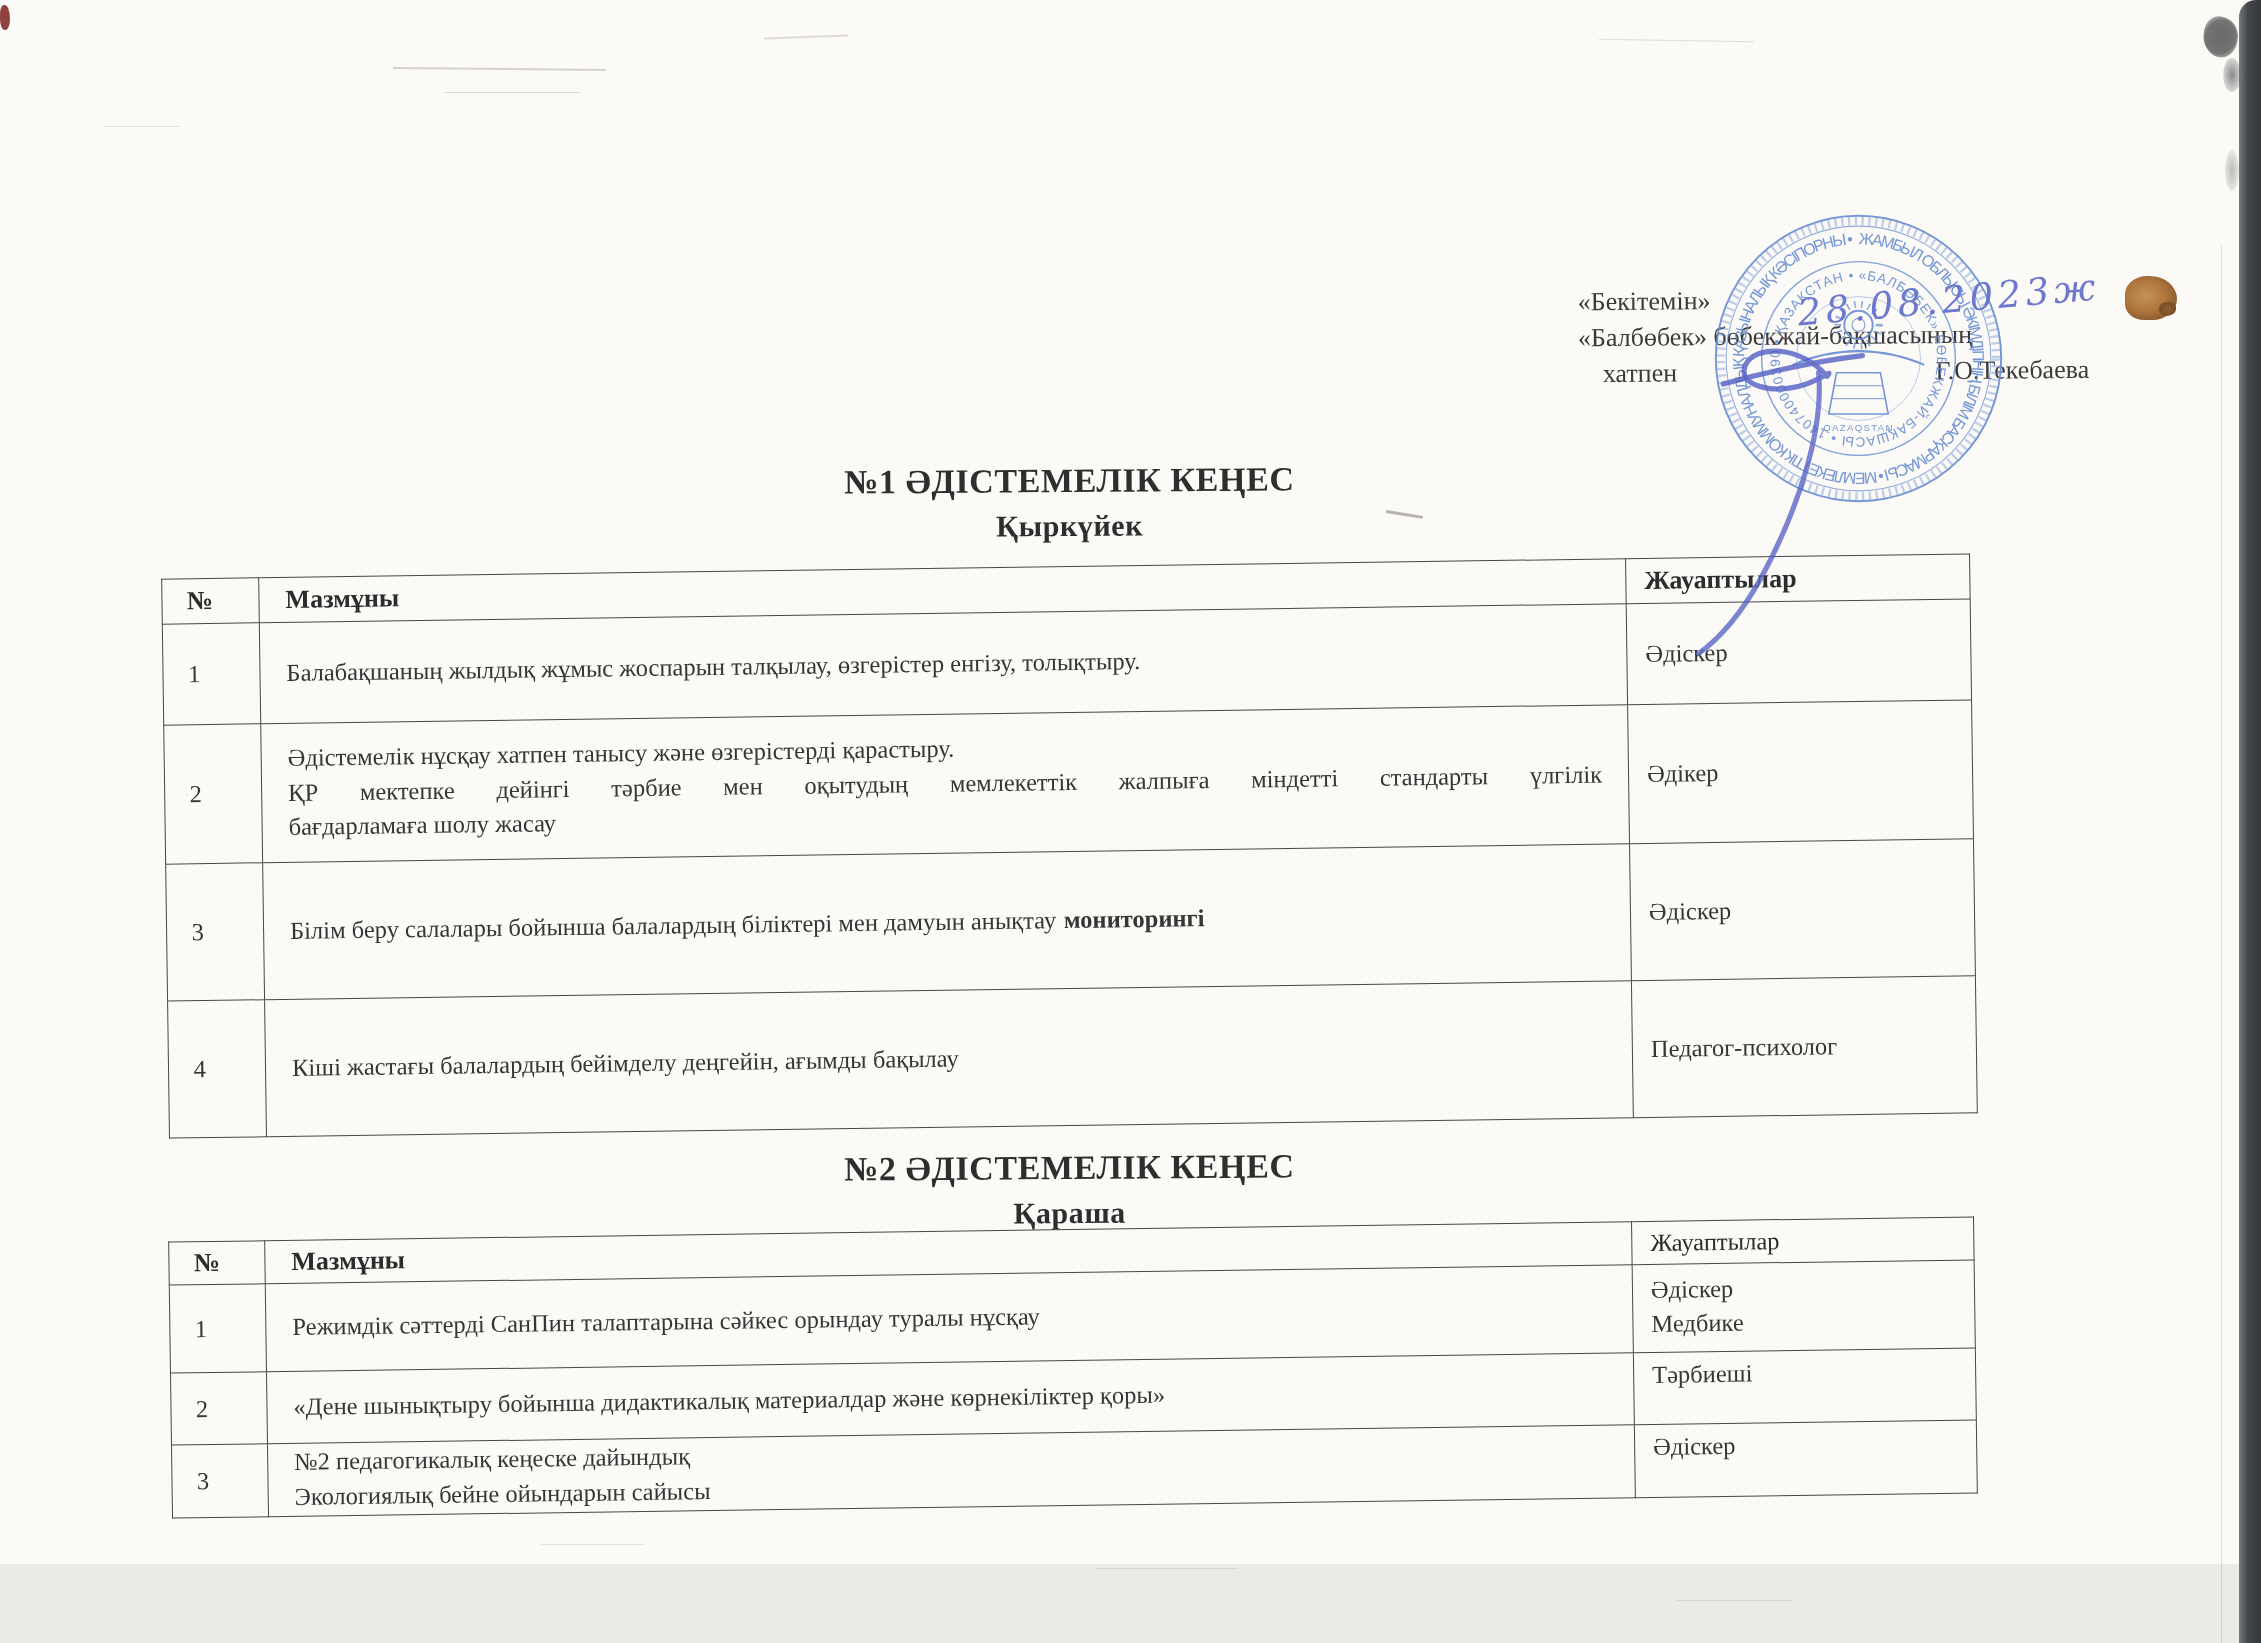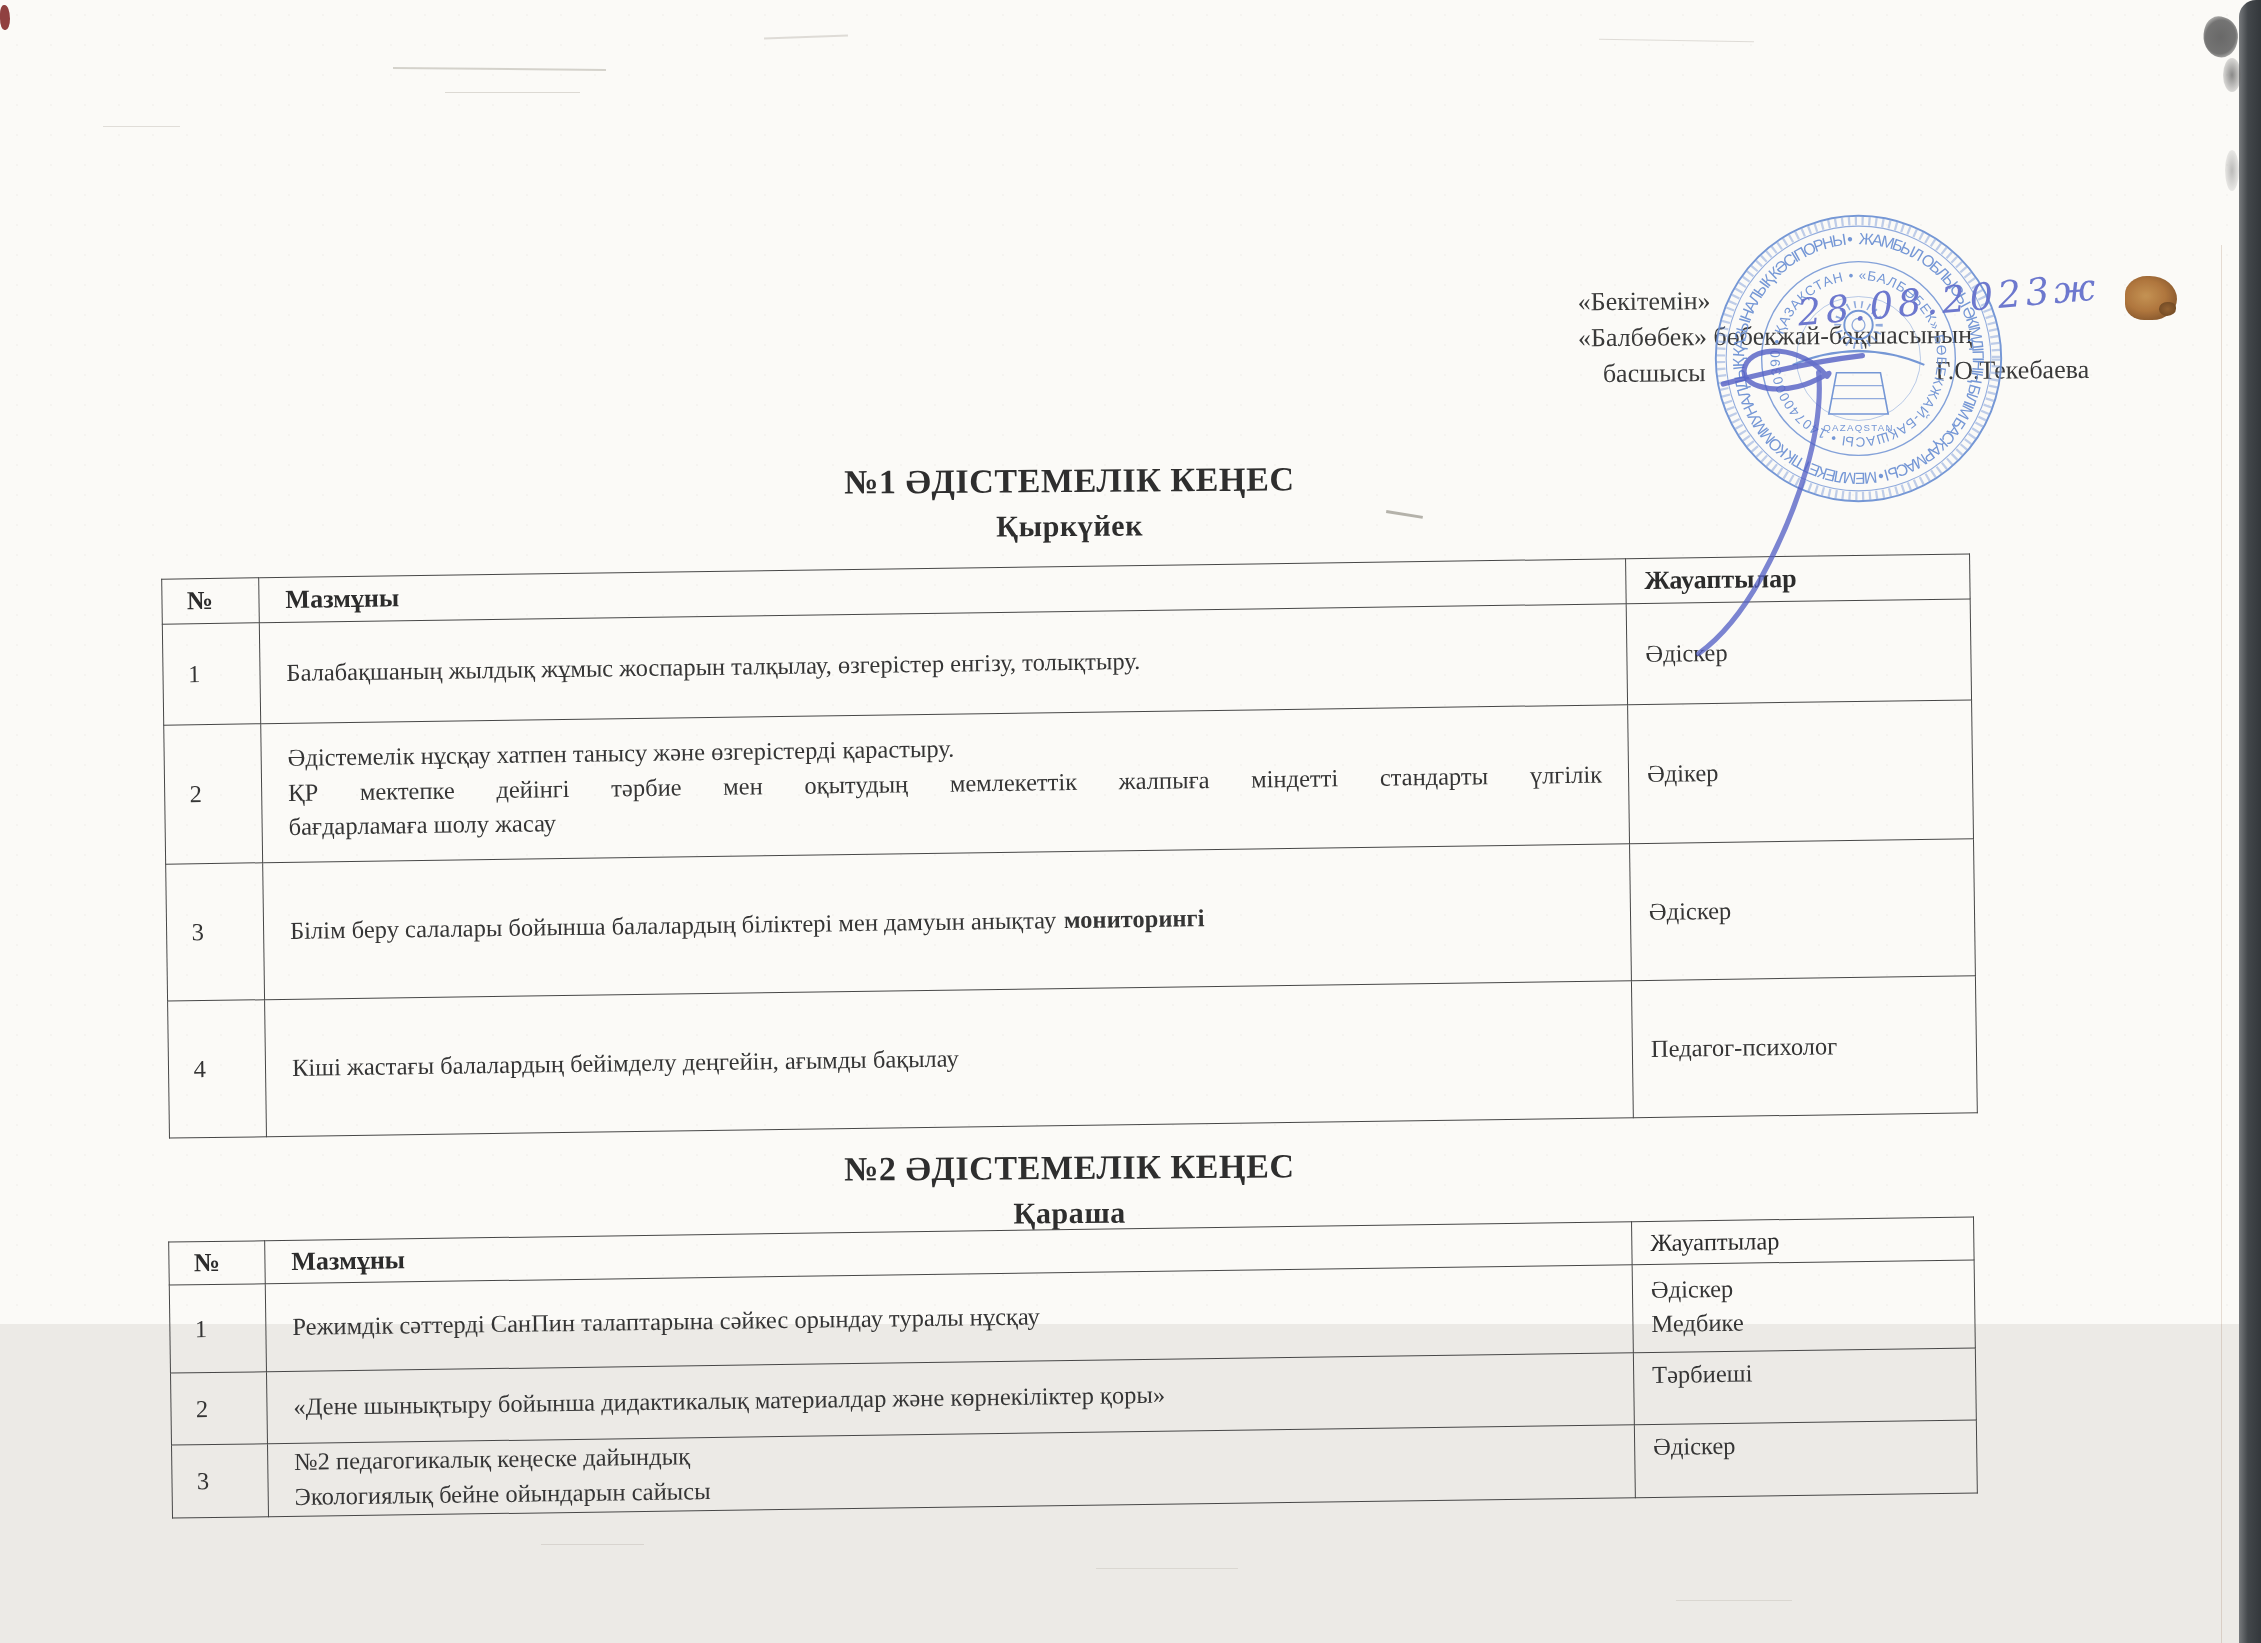--- a/index.html
+++ b/index.html
@@ -2,21 +2,21 @@
 <html style="font-size:10.3px"><head>
 <meta charset="utf-8">
 <style>
   html,body{margin:0;padding:0;}
   body{
     width:2261px;height:1644px;overflow:hidden;
     background:#eceae6;
     font-family:"Liberation Serif","DejaVu Serif",serif;
   }
   .page{
-    position:absolute;left:0;top:0;width:2261px;height:1324px;
+    position:absolute;left:0;top:0;width:2261px;height:1564px;
     background:#fbfaf7;
     background-image:
       radial-gradient(rgba(120,110,95,.045) 1px, transparent 1px),
       radial-gradient(rgba(100,95,85,.03) 0.6px, transparent 0.6px);
     background-size:34px 30px, 20px 24px;
     background-position:0 0, 8.4px 12.2px;
   }
   
   .scan-edge{position:absolute;right:0;top:0;width:22px;height:1644px;
     background:linear-gradient(to right,#777a7d,#43474b 40%,#33373b);
@@ -104,21 +104,21 @@
   <div class="pencil" style="left:103px;top:126px;width:77px;height:1.3px;opacity:.28;"></div>
   <div class="pencil" style="left:1386px;top:513px;width:37px;height:2.6px;opacity:.5;transform:rotate(9deg);background:#6e695e;"></div>
   <div class="pencil" style="left:541px;top:1544px;width:103px;height:1.3px;opacity:.25;"></div>
   <div class="pencil" style="left:1096px;top:1568px;width:142px;height:1.3px;opacity:.22;"></div>
   <div class="pencil" style="left:1676px;top:1600px;width:116px;height:1.3px;opacity:.22;"></div>
 
   <div class="approval">
     <div>«Бекітемін»</div>
     <div>«Балбөбек» бөбекжай-бақшасының</div>
     <div class="row3">
-      <span>басшысы</span>
+      <span>хатпен</span>
       <span>Г.О.Текебаева</span>
     </div>
   </div>
 
   <svg class="stamp-svg" width="297" height="297" viewBox="0 0 460 460">
     <g fill="none" stroke="#6a8fd3">
       <circle cx="230" cy="230" r="221" stroke-width="3"></circle>
       <circle cx="230" cy="230" r="205" stroke-width="1.6" opacity=".8"></circle>
       <circle cx="230" cy="230" r="213" stroke-width="13" stroke-dasharray="3.5 7" opacity=".45"></circle>
       <circle cx="230" cy="230" r="150" stroke-width="2.2" opacity=".9"></circle>

